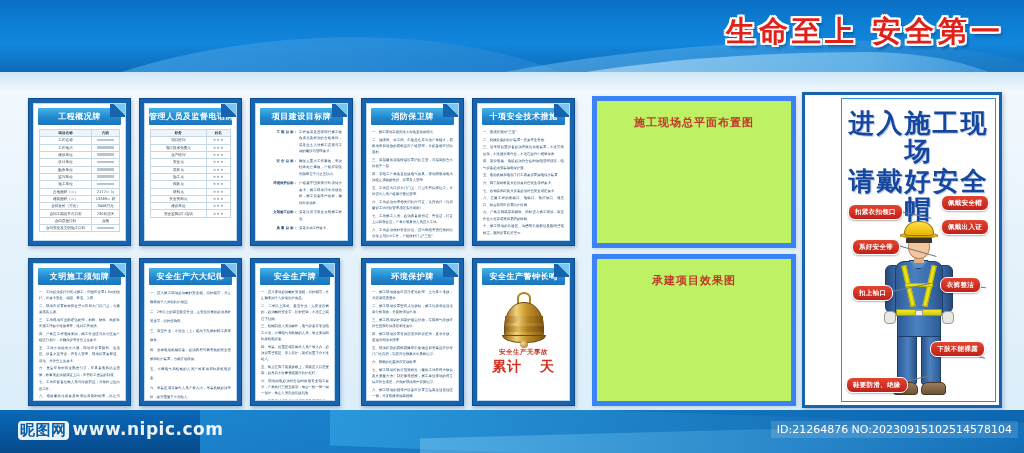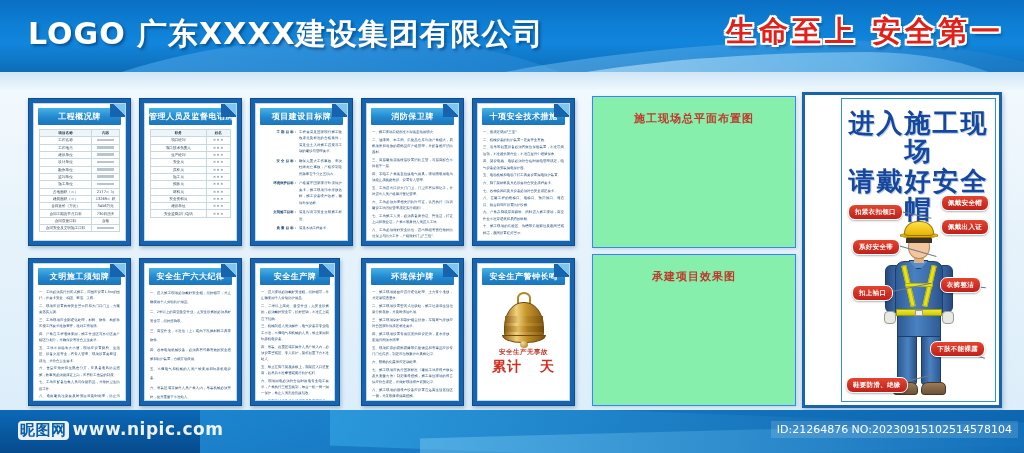--- a/index.html
+++ b/index.html
@@ -144,22 +144,22 @@
   
   .rules{ font-size:3.4px; color:#16436f; line-height:1.85; }
   .rules li{ list-style:none; margin-bottom:1.4px; text-align:justify; }
   .goals{ font-size:3.4px; color:#16436f; line-height:1.9; }
   .goal-row{ display:flex; margin-bottom:3px; }
   .goal-k{ flex:0 0 38px; font-weight:bold; color:#0f3d6e; text-align:right; padding-right:2px;}
   .goal-v{ flex:1; text-align:justify; }
 
   
   .board{
-    position:absolute; background:#86efac;
-    border:1px solid #3b82f6; box-shadow:1px 1px 3px rgba(10,50,100,.16);
+    position:absolute; background:#bef264;
+    border:5px solid #3b82f6; box-shadow:1px 1px 3px rgba(10,50,100,.16);
   }
   .board-title{
     text-align:center; color:#c0392b; font-weight:bold;
     font-size:11px; margin-top:14px; letter-spacing:1px;
   }
 
   
   .bell-wrap{ flex:1; display:flex; flex-direction:column; align-items:center; justify-content:flex-start; padding-top:2px;}
   .bell{
     width:46px; height:52px; position:relative; margin-top:2px;
@@ -301,21 +301,20 @@
   .w-bootL{ position:absolute; left:22px; top:161px; width:25px; height:13px; background:linear-gradient(180deg,#9b7b5a,#6d5338); border:.8px solid #4a3722; border-radius:5px 7px 3px 3px;}
   .w-bootR{ position:absolute; left:50px; top:161px; width:25px; height:13px; background:linear-gradient(180deg,#9b7b5a,#6d5338); border:.8px solid #4a3722; border-radius:7px 5px 3px 3px;}
 </style>
 </head>
 <body>
 
 <div class="header">
   <div class="swoosh1"></div>
   <div class="swoosh2"></div>
   <div class="swoosh3"></div>
-  <div class="logo-title">LOGO 广东XXXX建设集团有限公司</div>
   <div class="slogan">生命至上  安全第一</div>
 </div>
 
 <div class="stage"></div>
 
 <div class="panel" style="left:28px;top:98px;width:103px;height:148px;">
   <div class="panel-inner">
     <div class="corner"></div>
     <div class="panel-title">工程概况牌</div>
     <div class="panel-body">

